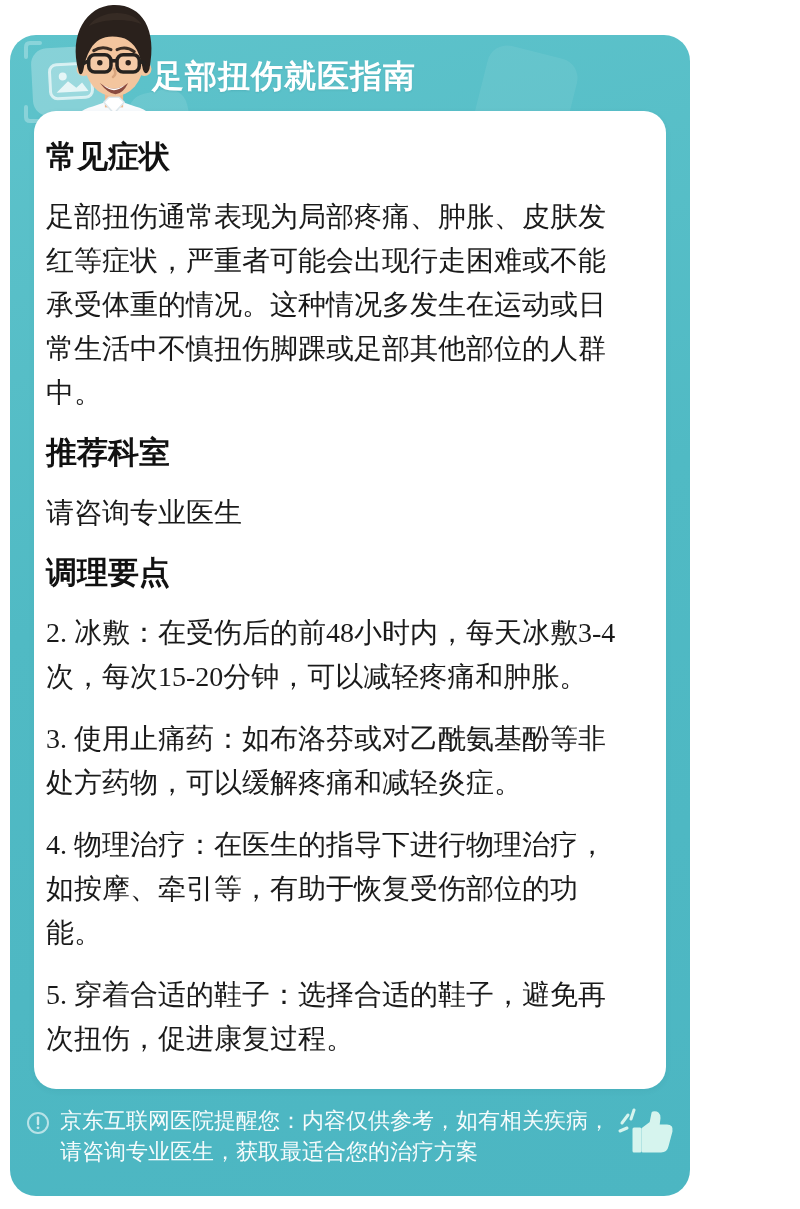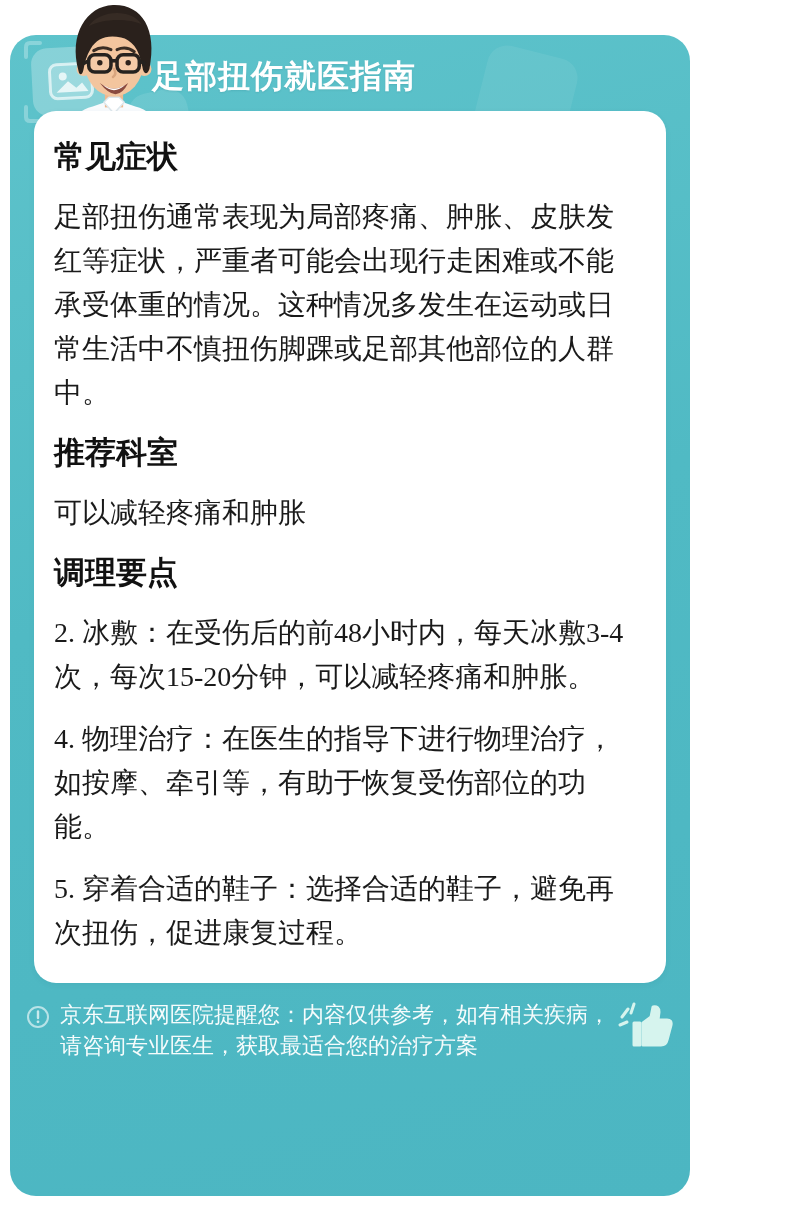--- a/index.html
+++ b/index.html
@@ -29,21 +29,21 @@
   .avatar{position:absolute;left:48px;top:-35px;width:112px;height:154px;z-index:1;}
   .page-title{
     position:absolute;left:142px;top:20px;z-index:1;
     font-size:32px;font-weight:bold;color:#ffffff;letter-spacing:1px;
     text-shadow:0 1px 2px rgba(0,60,70,0.10);
   }
   
   .content-card{
     position:relative;z-index:2;margin:76px 24px 0 24px;
     background:#ffffff;border-radius:22px;
-    padding:26px 28px 28px 20px;
+    padding:26px 28px 28px 12px;
     box-shadow:0 2px 6px rgba(0,70,80,0.06);
   }
   .content-card h2{
     margin:18px 0 0 0;font-size:31px;line-height:40px;
     font-weight:bold;color:#111111;
   }
   .content-card h2:first-child{margin-top:0;}
   .content-card p{
     margin:18px 12px 0 0;font-size:28px;line-height:44px;color:#1a1a1a;
   }
@@ -117,23 +117,24 @@
     <path d="M44 84 Q55 91 66 84 Q55 94 44 84 Z" fill="#ffffff"></path>
   </svg>
 
   <div class="page-title">足部扭伤就医指南</div>
 
   <div class="content-card">
     <div>
         <h2>常见症状</h2>
         <p>足部扭伤通常表现为局部疼痛、肿胀、皮肤发红等症状，严重者可能会出现行走困难或不能承受体重的情况。这种情况多发生在运动或日常生活中不慎扭伤脚踝或足部其他部位的人群中。</p>
         <h2>推荐科室</h2>
-        <p>可以减轻疼痛和肿胀</p>
+        <p>请咨询专业医生</p>
         <h2>调理要点</h2>
         <p>2. 冰敷：在受伤后的前48小时内，每天冰敷3-4次，每次15-20分钟，可以减轻疼痛和肿胀。</p>
+        <p>3. 使用止痛药：如布洛芬或对乙酰氨基酚等非处方药物，可以缓解疼痛和减轻炎症。</p>
         <p>4. 物理治疗：在医生的指导下进行物理治疗，如按摩、牵引等，有助于恢复受伤部位的功能。</p>
         <p>5. 穿着合适的鞋子：选择合适的鞋子，避免再次扭伤，促进康复过程。</p>
       </div>
   </div>
 
   <div class="footer">
     <svg class="footer-info-icon" width="24" height="24" viewBox="0 0 24 24">
       <circle cx="12" cy="12" r="10" fill="none" stroke="rgba(255,255,255,0.6)" stroke-width="2"></circle>
       <path d="M12 6.5 V13" stroke="rgba(255,255,255,0.7)" stroke-width="2.4" stroke-linecap="round"></path>
       <circle cx="12" cy="16.8" r="1.4" fill="rgba(255,255,255,0.7)"></circle>

